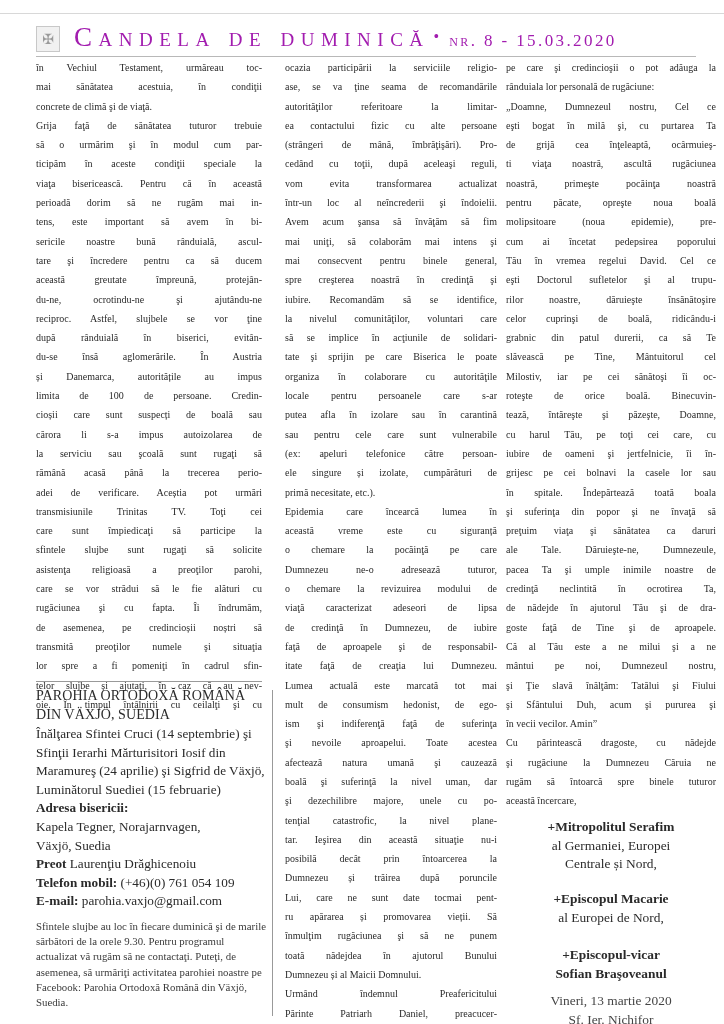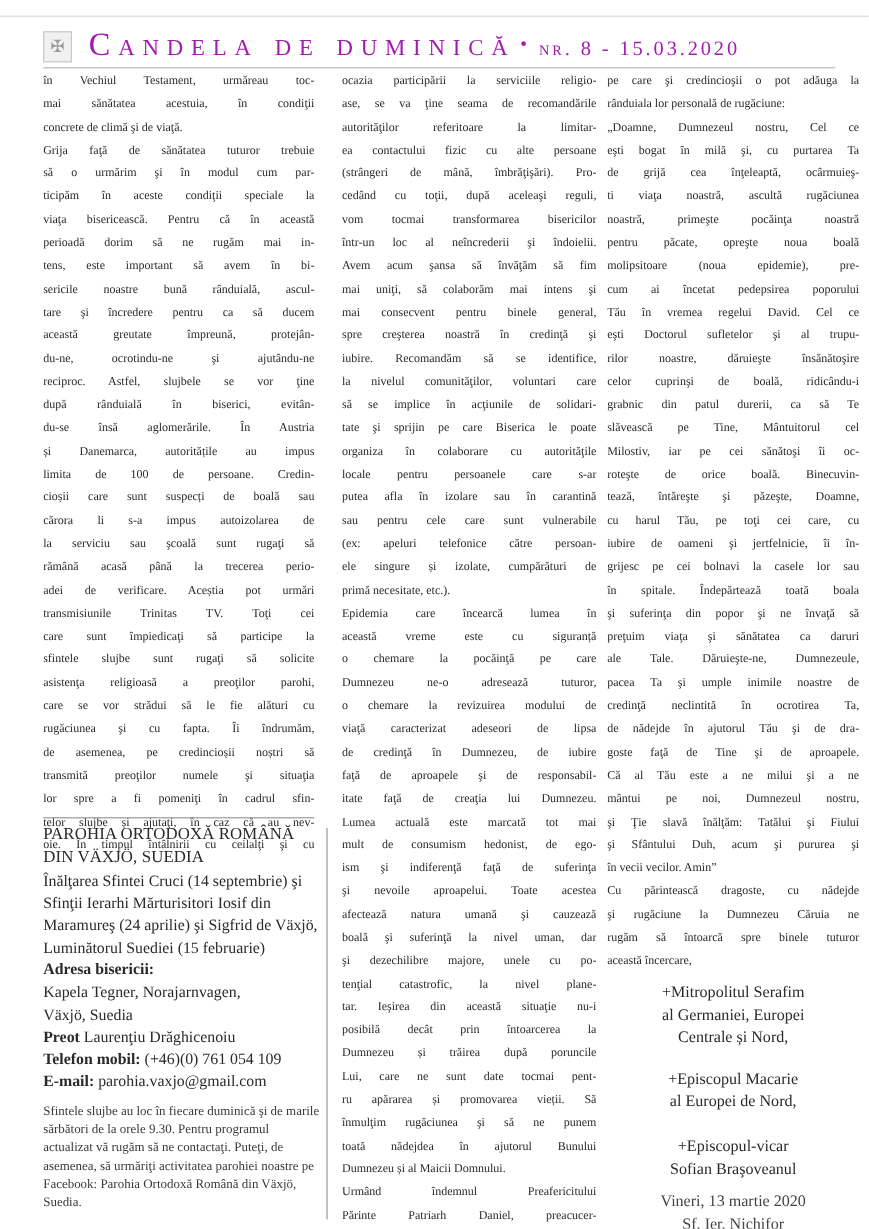--- a/index.html
+++ b/index.html
@@ -24,21 +24,21 @@
   .parish-rule { position:absolute; left:36px; top:681px; width:226px; height:1px; background:#999; }
   .parish-vrule { position:absolute; left:272px; top:690px; width:1px; height:326px; background:#999; }
   .parish { position:absolute; left:36px; top:686px; width:230px; font-size:13.2px; line-height:18.6px; }
   .parish .p-title { font-size:14px; line-height:19px; letter-spacing:0.1px; }
   .parish .p-feast { margin-top:1px; }
   .parish .lbl { font-weight:bold; }
   .parish .block { margin-top:0; }
   .parish .small { margin-top:8px; font-size:10.8px; line-height:15.2px; color:#3a3a3a; }
 
   .sig { position:absolute; left:506px; width:210px; text-align:center; font-size:13.4px; line-height:18.6px; }
-  .sig .b { font-weight:normal; }
+  .sig .b { font-weight:bold; }
 </style>
 </head>
 <body>
 
 <div class="top-rule"></div>
 
 <div class="header">
   <div class="logo">✠</div>
   <div class="title">
     <span>Candela de duminică</span><span class="sep">•</span><span class="issue">nr. 8 - 15.03.2020</span>
@@ -82,21 +82,21 @@
     <span class="l">telor slujbe și ajutaţi, în caz că au nev-</span>
     <span class="l">oie. În timpul întâlnirii cu ceilalţi şi cu</span>
   </div>
 <div class="col col2" id="col2">
     <span class="l">ocazia participării la serviciile religio-</span>
     <span class="l">ase, se va ţine seama de recomandările</span>
     <span class="l">autorităţilor referitoare la limitar-</span>
     <span class="l">ea contactului fizic cu alte persoane</span>
     <span class="l">(strângeri de mână, îmbrăţişări). Pro-</span>
     <span class="l">cedând cu toţii, după aceleaşi reguli,</span>
-    <span class="l">vom tocmai transformarea bisericilor</span>
+    <span class="l">vom evita transformarea actualizat</span>
     <span class="l">într-un loc al neîncrederii şi îndoielii.</span>
     <span class="l">Avem acum şansa să învăţăm să fim</span>
     <span class="l">mai uniţi, să colaborăm mai intens şi</span>
     <span class="l">mai consecvent pentru binele general,</span>
     <span class="l">spre creşterea noastră în credinţă şi</span>
     <span class="l">iubire. Recomandăm să se identifice,</span>
     <span class="l">la nivelul comunităţilor, voluntari care</span>
     <span class="l">să se implice în acţiunile de solidari-</span>
     <span class="l">tate şi sprijin pe care Biserica le poate</span>
     <span class="l">organiza în colaborare cu autorităţile</span>

